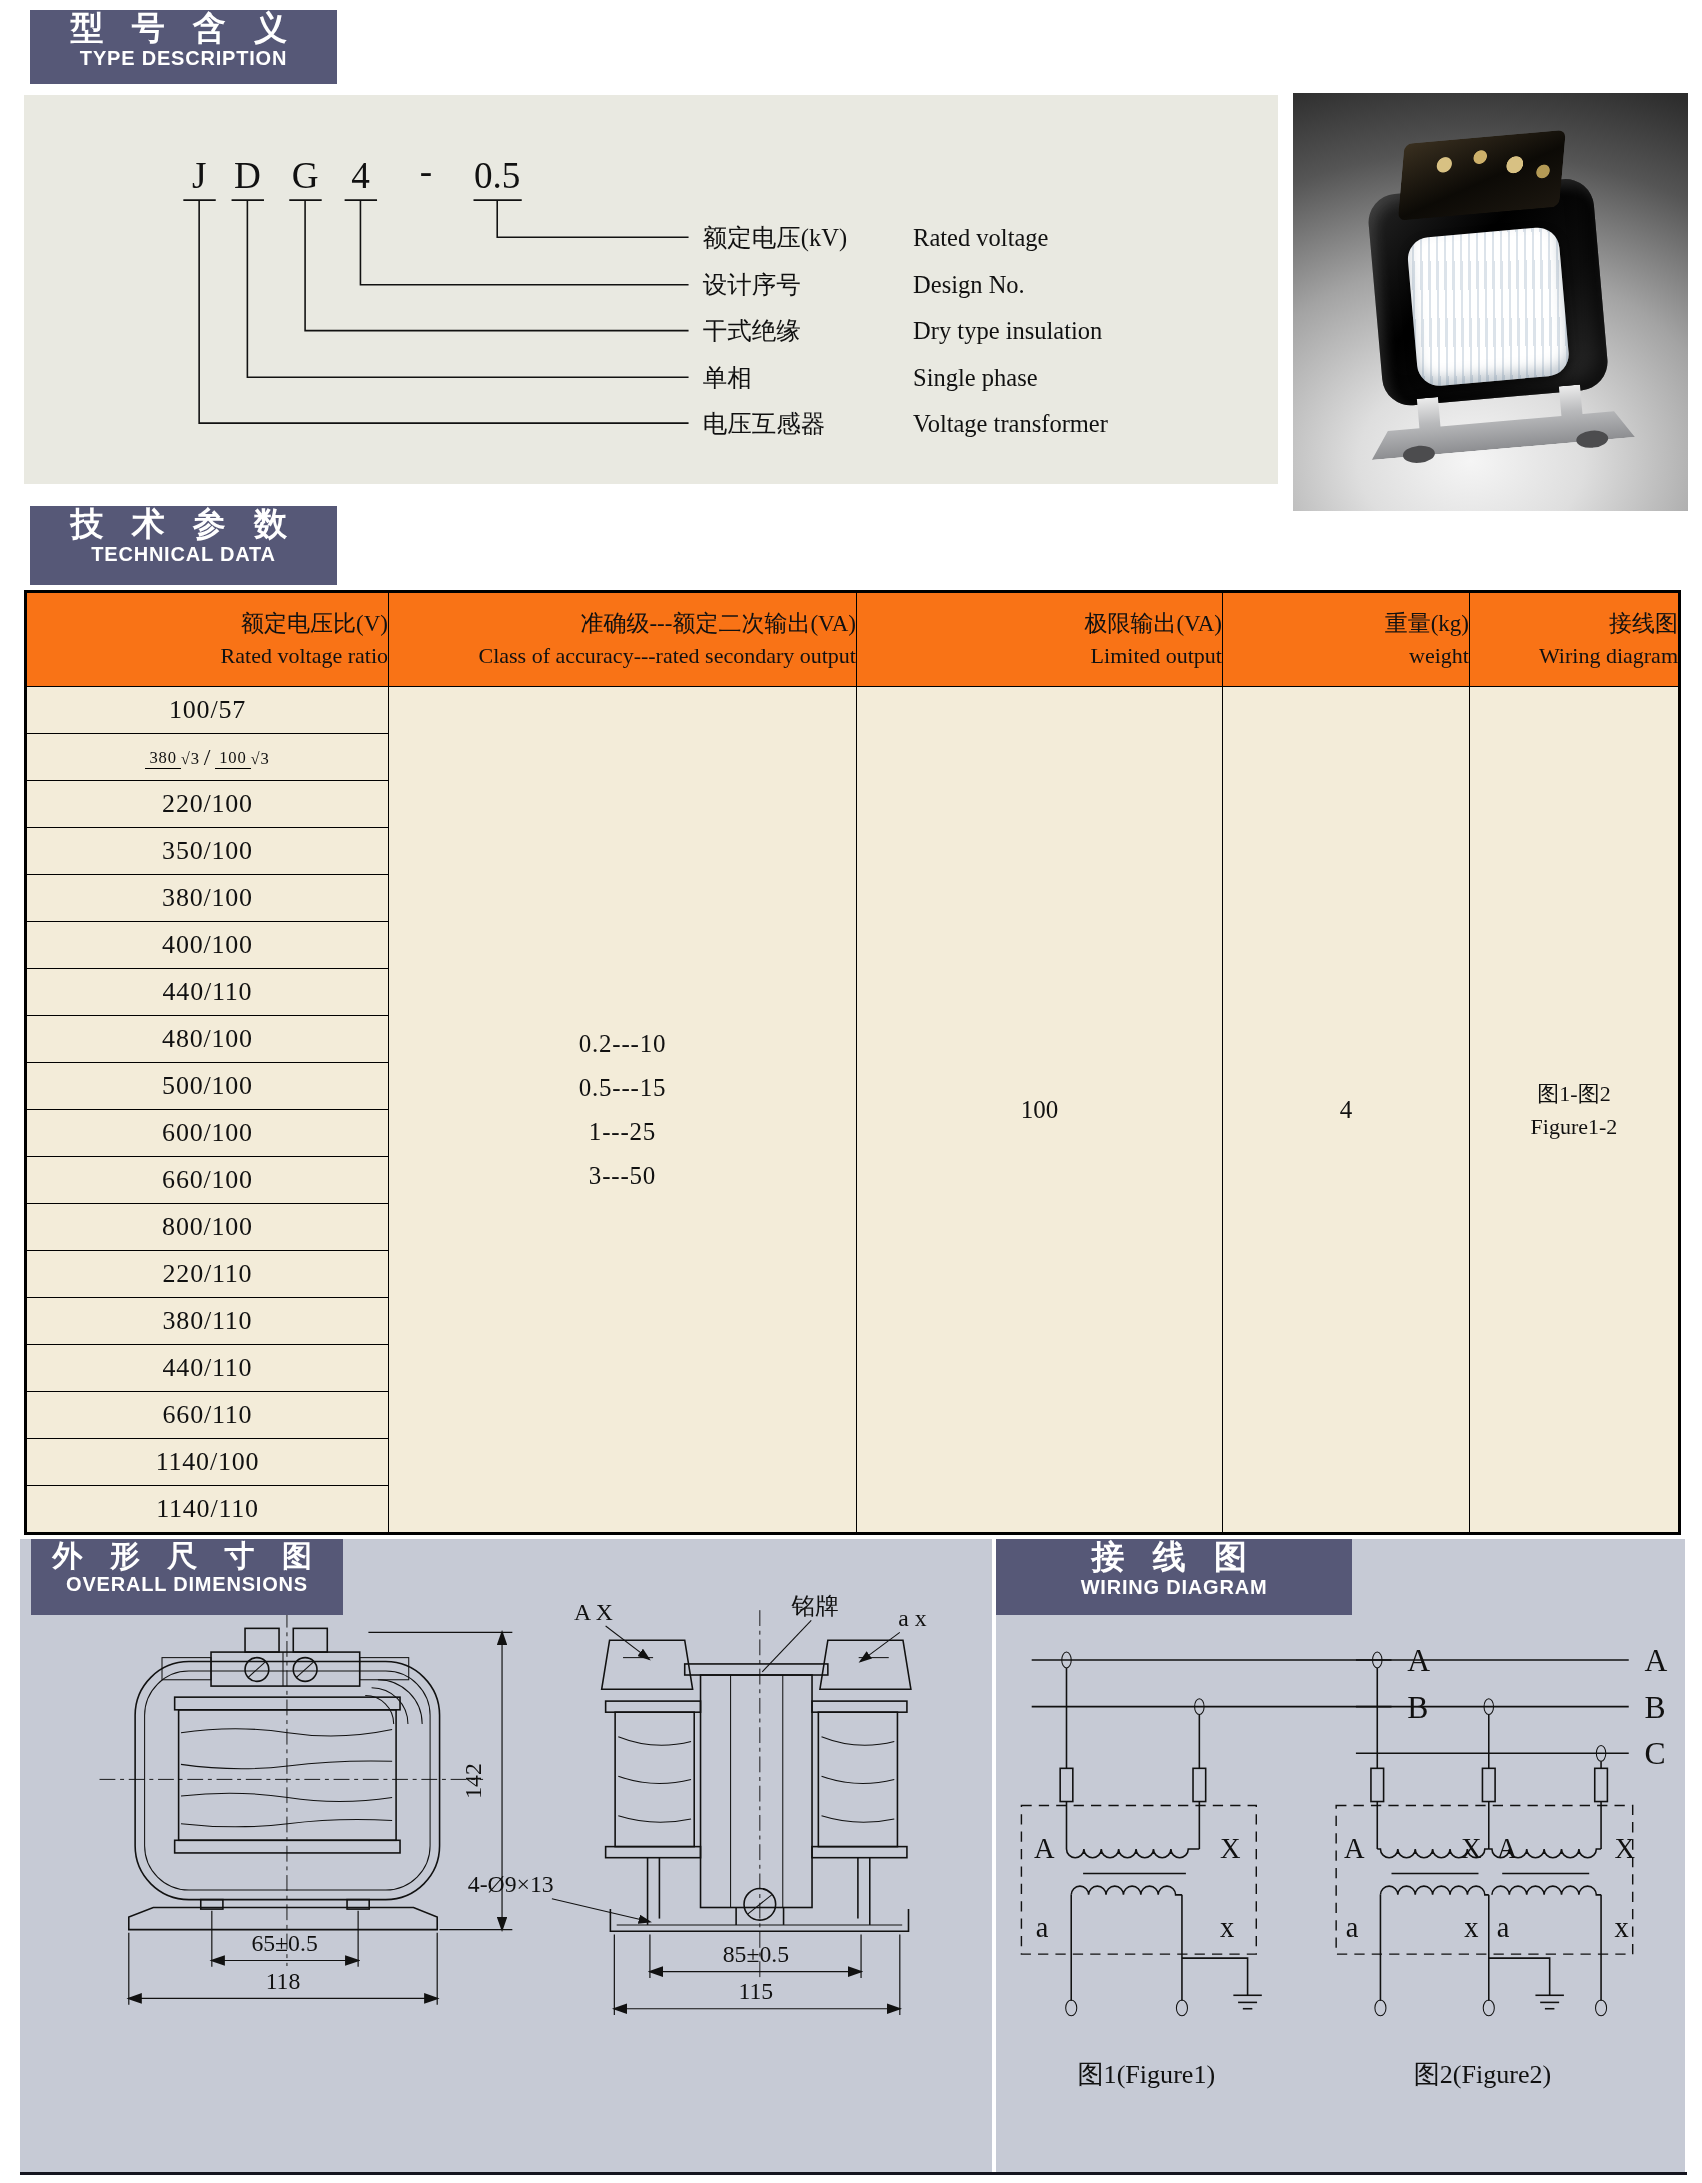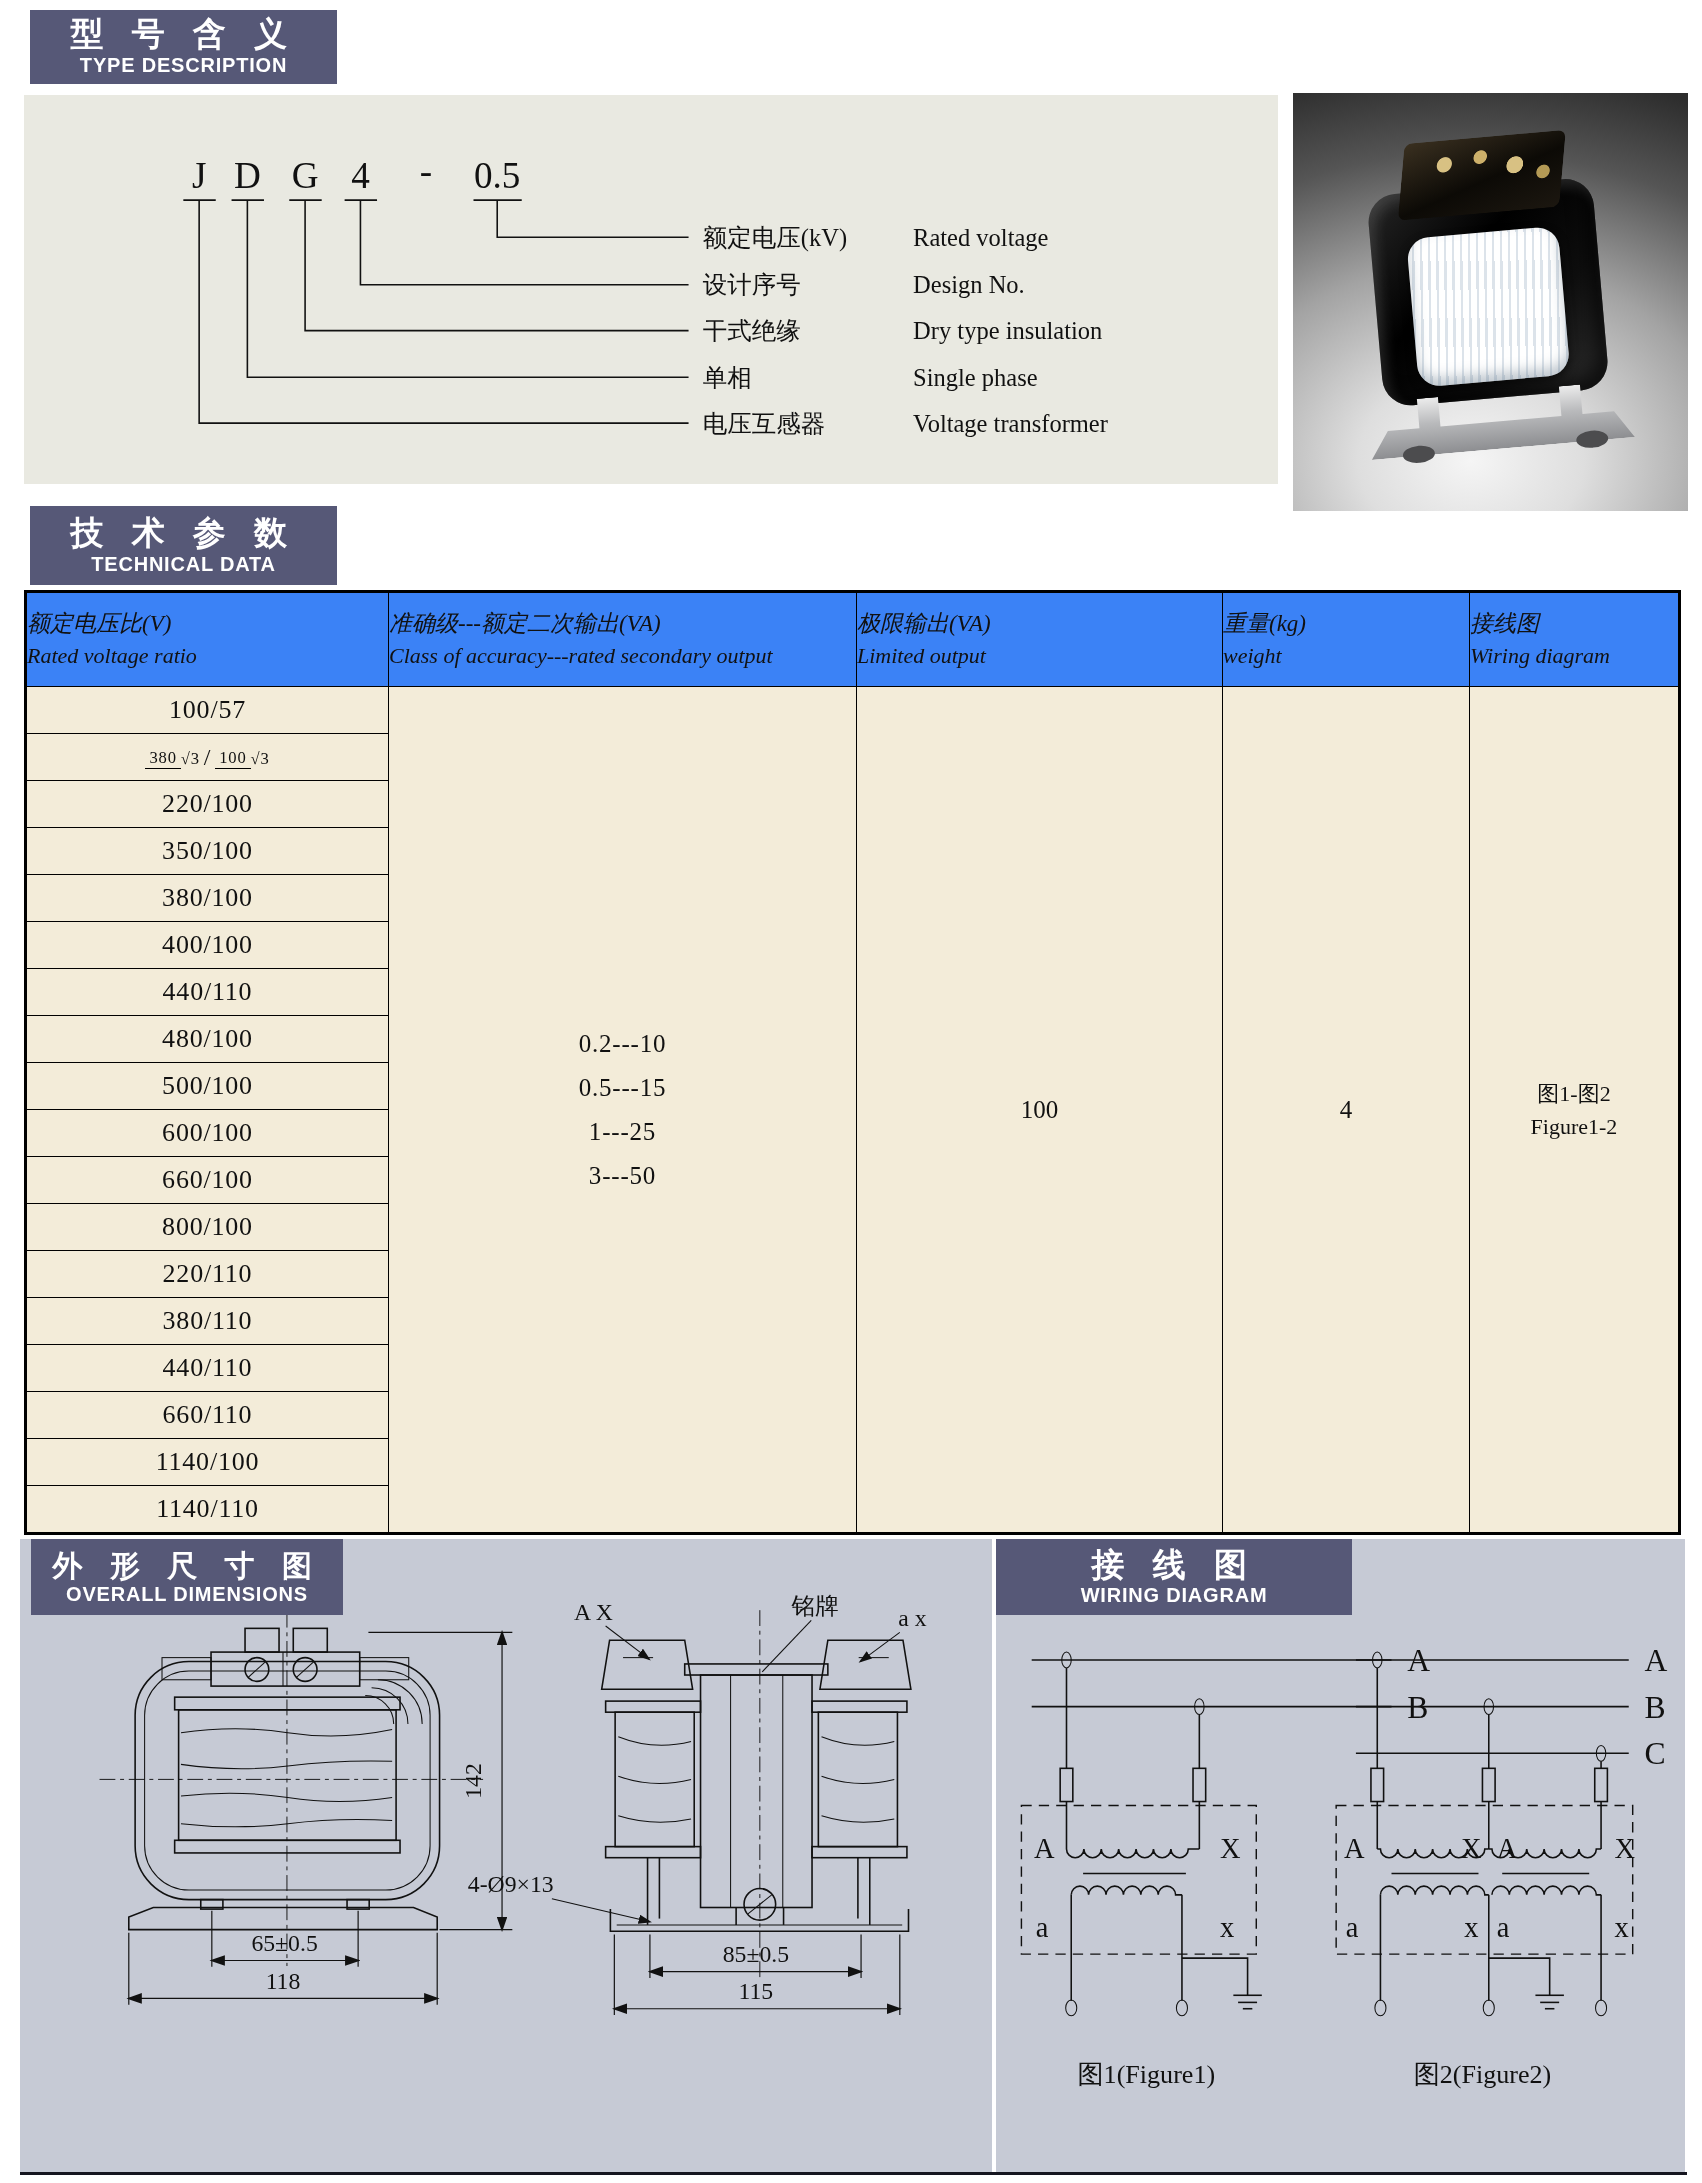--- a/index.html
+++ b/index.html
@@ -3,21 +3,21 @@
 <meta charset="utf-8">
 <style>
   html,body{margin:0;padding:0;}
   body{
     width:1702px;height:2183px;position:relative;background:#ffffff;
     font-family:"Liberation Serif","DejaVu Sans",serif;color:#111;
   }
   
   .badge{
     position:absolute;background:#565877;color:#fff;
-    display:flex;flex-direction:column;align-items:center;justify-content:center;
+    display:flex;flex-direction:column;align-items:center;
     font-family:"Liberation Sans","DejaVu Sans",sans-serif;text-align:center;
   }
   .badge .zh{font-size:33px;font-weight:bold;letter-spacing:9.5px;line-height:1.1;white-space:nowrap;}
   .badge .en{font-size:20px;font-weight:bold;letter-spacing:0.8px;line-height:1.2;white-space:nowrap;}
   #badge-type{left:30px;top:9.5px;width:307px;height:74px;}
   #badge-tech{left:30px;top:506px;width:307px;height:79px;}
   #badge-dims{left:31px;top:1539px;width:312px;height:76px;}
   #badge-wire{left:996px;top:1539px;width:356px;height:76px;}
 
   
@@ -60,22 +60,22 @@
   }
   .pt-hole{position:absolute;width:32px;height:17.4px;border-radius:50%;background:#4c4c4e;top:302px;}
   .pt-hole.l{left:14.2px;} .pt-hole.r{left:188px;}
 
   
   #tech-table{
     position:absolute;left:24px;top:590px;width:1654px;border-collapse:collapse;table-layout:fixed;
     background:#f3ecd9;border:3.2px solid #000;
   }
   #tech-table th{
-    background:#3b82f6;border:1.6px solid #000;height:93px;padding:0;
-    font-weight:normal;vertical-align:middle;text-align:left;font-style:italic;
+    background:#f97316;border:1.6px solid #000;height:93px;padding:0;
+    font-weight:normal;vertical-align:middle;text-align:right;
   }
   .th-zh{font-size:23px;line-height:1.5;}
   .th-en{font-size:22px;line-height:1.4;}
   #tech-table td{border:1.6px solid #000;padding:0;text-align:center;vertical-align:middle;}
   td.ratio-cell{height:46px;font-size:26px;letter-spacing:0.8px;border-top-width:0.8px;border-bottom-width:0.8px;margin-top:24px;}
   td.merged{font-size:25px;}
   .acc-line{font-size:25px;margin:16px 0;letter-spacing:0.8px;}
   .wir-line{font-size:22px;line-height:1.5;}
   .fr{display:inline-flex;flex-direction:row;align-items:center;vertical-align:middle;font-size:16.6px;line-height:1.1;}
   .fr .fnum{border-bottom:1.6px solid #000;padding:0 4px 0.8px;}

